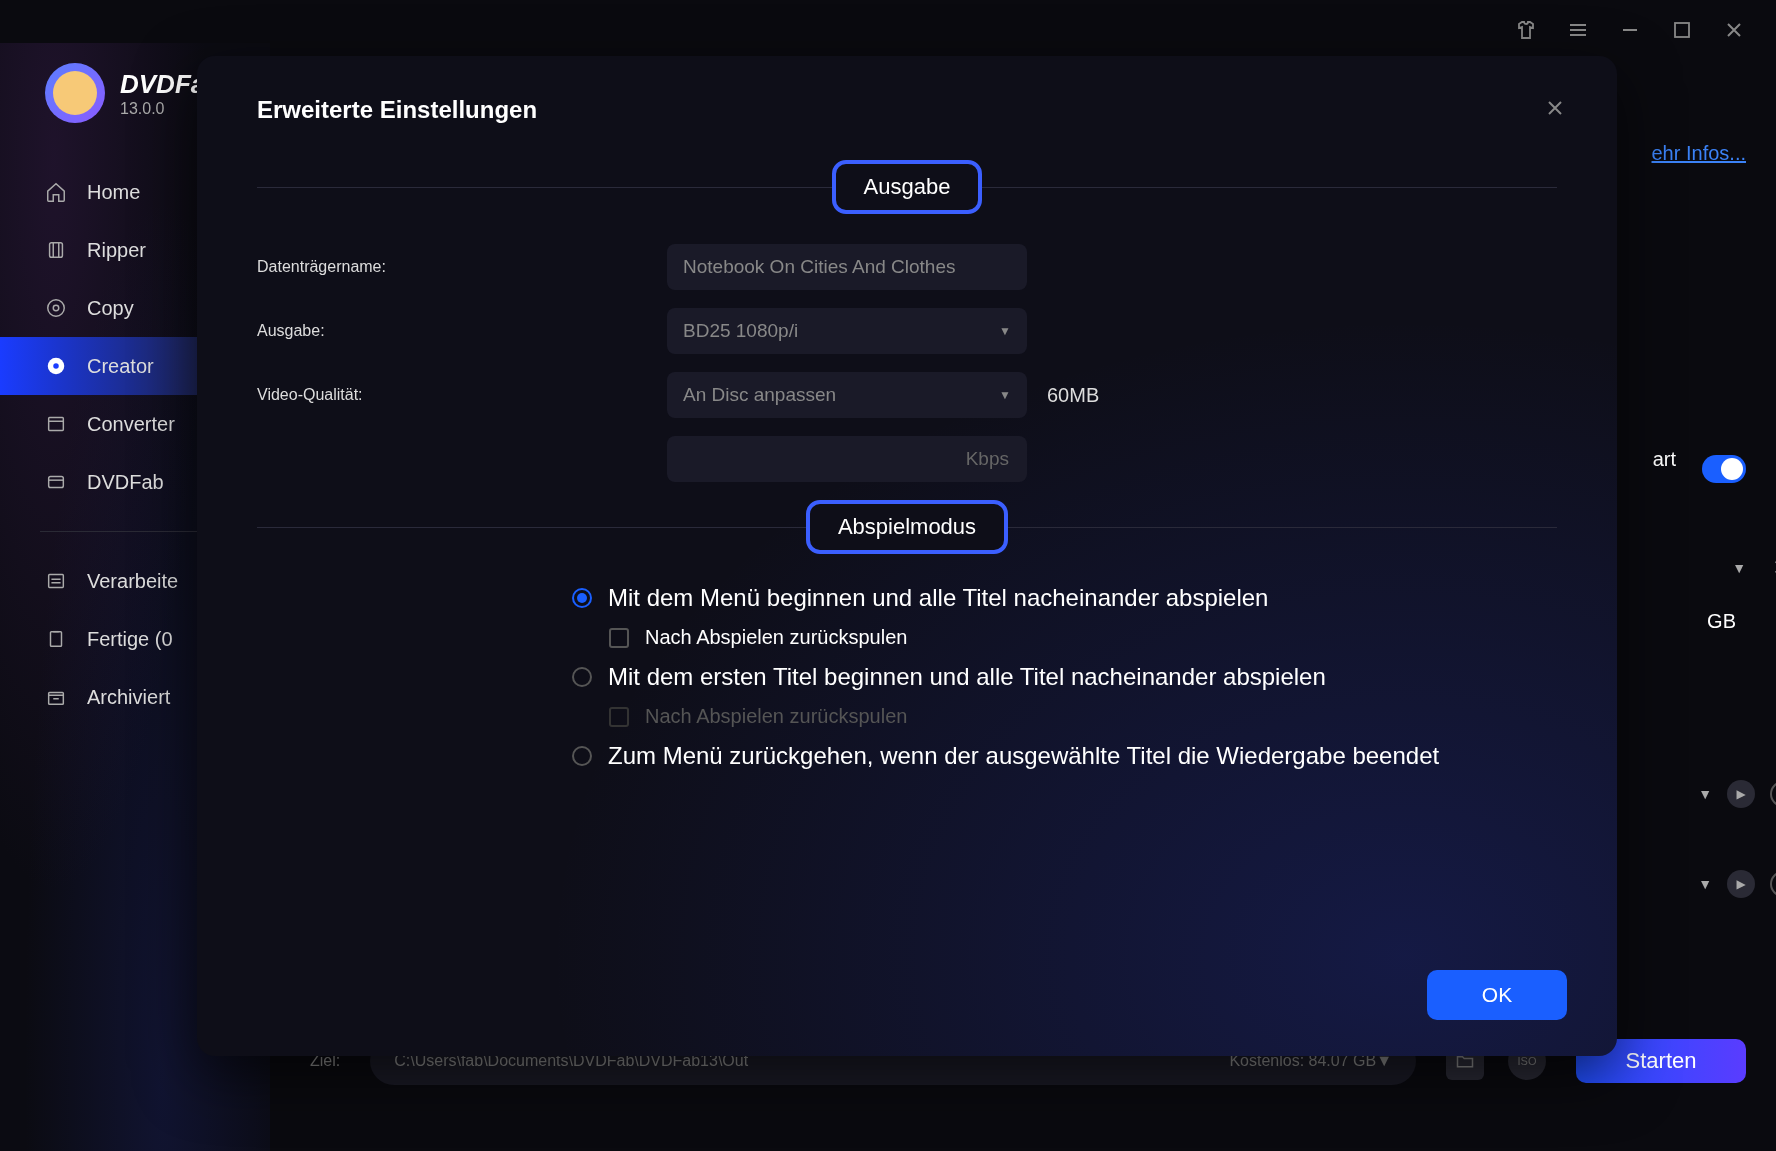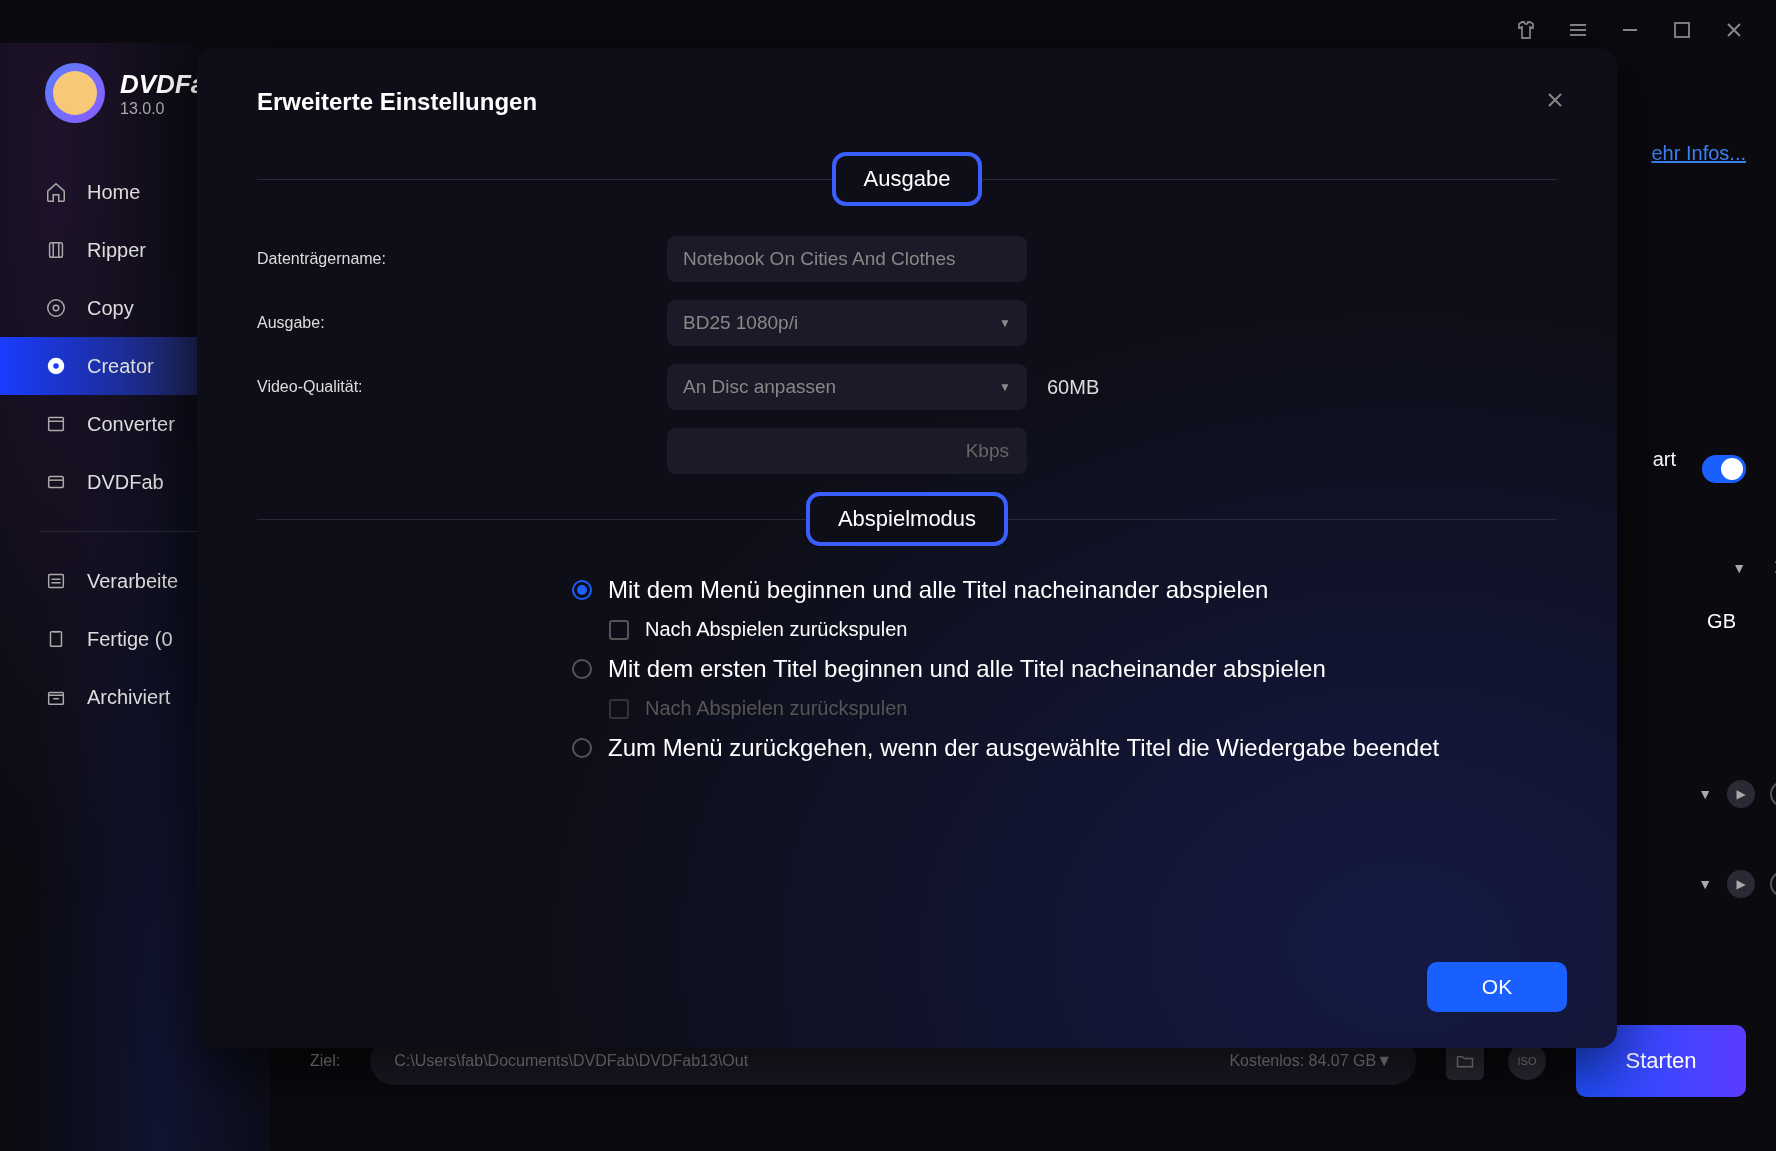--- a/index.html
+++ b/index.html
@@ -203,35 +203,35 @@
 .bottom-icon {
   width: 38px; height: 38px;
   background: #2a2a35;
   border-radius: 6px;
   color: #888;
   display: flex;
   align-items: center;
   justify-content: center;
 }
 .start-btn {
-  width: 170px; height: 72px;
+  width: 170px; height: 44px;
   border-radius: 10px;
   background: linear-gradient(90deg, #2050ff 0%, #5a3cff 100%);
   color: #fff;
   font-size: 22px;
   display: flex;
   align-items: center;
   justify-content: center;
   margin-right: 30px;
 }
 
 
 .modal {
   position: absolute;
-  left: 197px; top: 48px;
+  left: 197px; top: 56px;
   width: 1420px;
   height: 1000px;
   background: radial-gradient(ellipse at 85% 90%, rgba(40,60,200,0.25) 0%, transparent 50%),
               #0e0e18;
   border-radius: 18px;
   padding: 40px 60px;
   box-shadow: 0 20px 60px rgba(0,0,0,0.6);
 }
 .modal-title {
   font-size: 24px;

